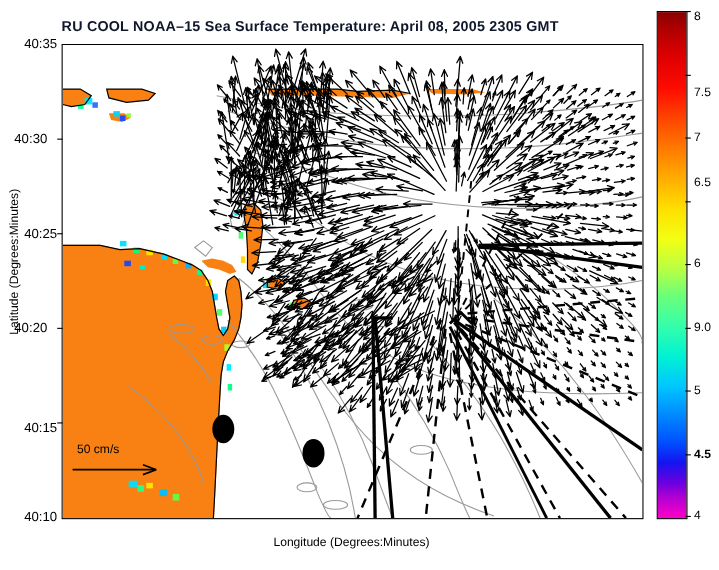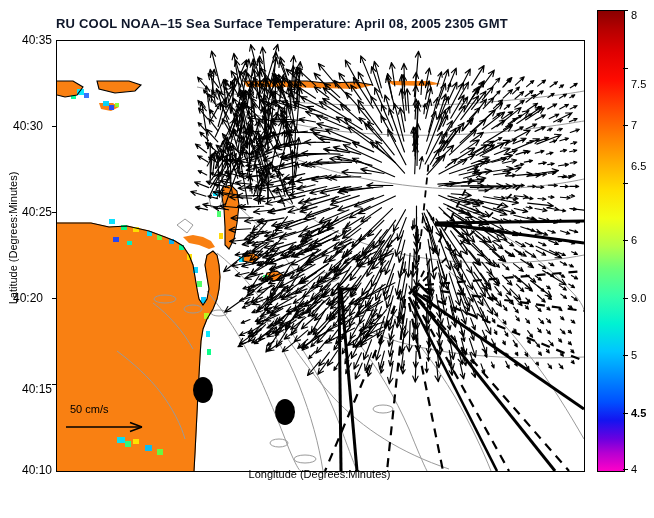--- a/index.html
+++ b/index.html
@@ -28,21 +28,21 @@
   #velkey .lbl{position:absolute;left:6px;top:0;font-size:11px;color:#000;}
   #velkey svg{position:absolute;left:0;top:16px;}
 
   
   .ylab{position:absolute;right:0;width:48px;text-align:right;font-size:12px;color:#000;}
   #yticks{position:absolute;left:0;top:40px;width:52px;height:430px;}
   #xticks{position:absolute;left:56px;top:472px;width:540px;height:16px;}
   .xlab{position:absolute;top:0;font-size:11px;color:#000;transform:translateX(-50%);
         white-space:nowrap;}
 
-  #xaxistitle{position:absolute;left:56px;top:468px;width:527px;text-align:center;
+  #xaxistitle{position:absolute;left:56px;top:487px;width:527px;text-align:center;
               font-size:11px;color:#000;}
   #yaxistitle{position:absolute;left:-92px;top:232px;width:210px;text-align:center;
               font-size:11px;color:#000;transform:rotate(-90deg);}
 
   
   #cbwrap{position:absolute;left:597px;top:10px;width:57px;height:460px;}
   #cbar{position:absolute;left:0;top:0;width:26px;height:460px;border:1px solid #000;
         background:linear-gradient(to bottom,
           #8b0000 0%, #b60000 4%, #e00000 9%, #fe0b00 15%,
           #ff4400 21%, #ff7a00 27%, #ffae00 33%, #ffe000 39%,

